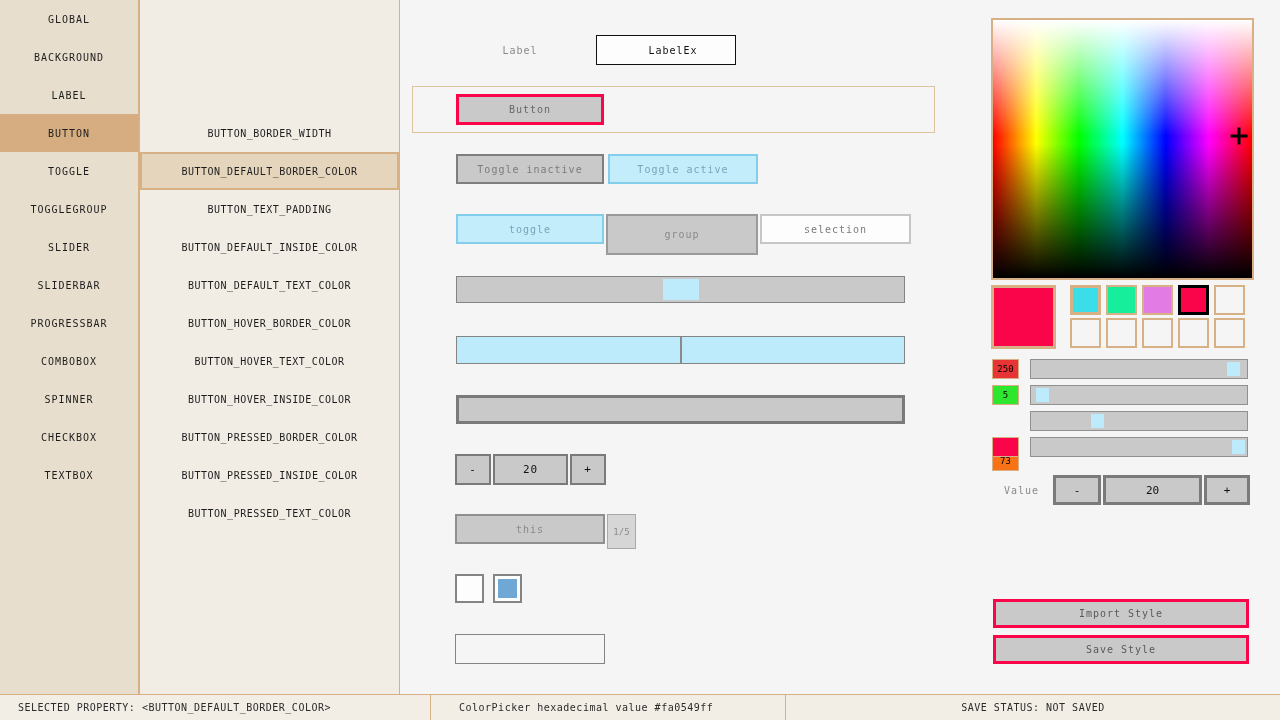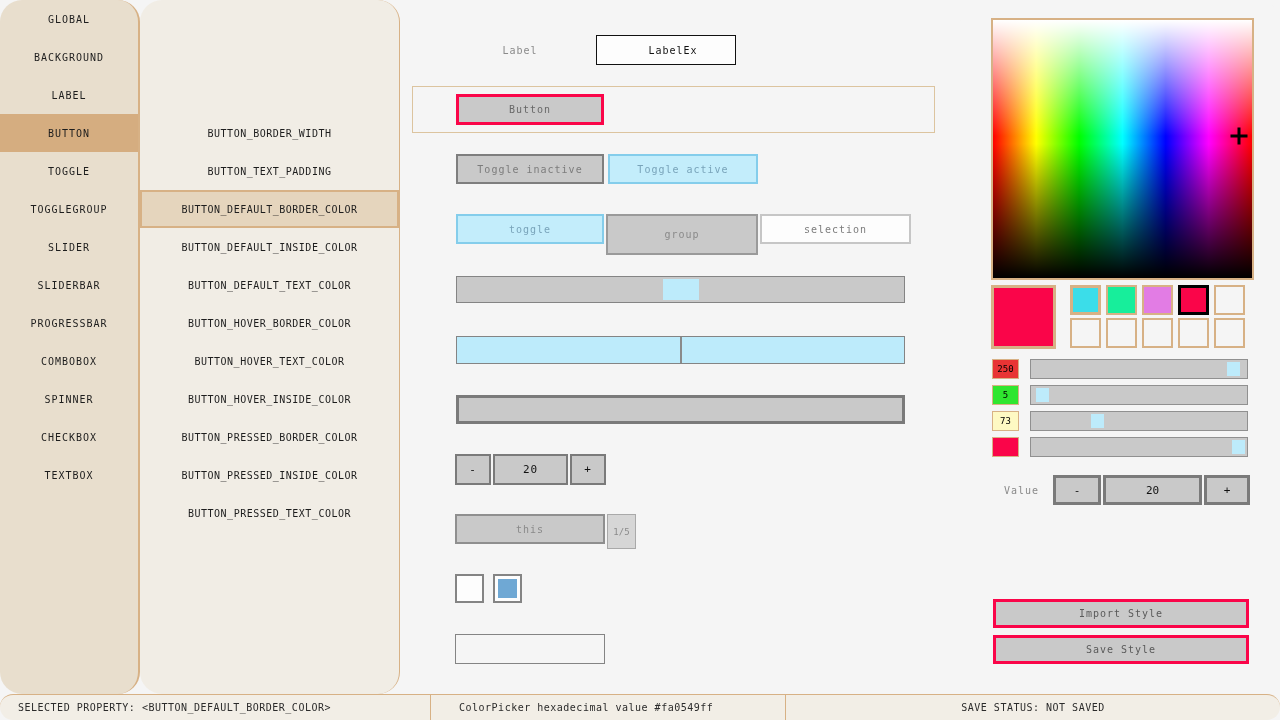--- a/index.html
+++ b/index.html
@@ -6,21 +6,21 @@
   body{
     width:1280px;height:720px;overflow:hidden;
     font-family:"DejaVu Sans Mono",monospace;
     --c-accent:#FA0549; --c-bg-main:#F5F5F5; --c-sidebar-bg:#E8DECD; --c-sidebar-sel:#D5AD80;
     --c-panel-bg:#F1EDE5; --c-prop-sel-bg:#E5D5BD; --c-tan:#D7B185; --c-group-border:#DCC49F;
     --c-gray-bg:#C9C9C9; --c-gray-border:#848484; --c-dark-border:#7A7A7A; --c-gray-text:#686868;
     --c-blue-bg:#C3EDFB; --c-blue-border:#84CDEB; --c-blue-text:#79A4BA; --c-thumb:#BDEBFB;
     --c-check:#6FA8D4; --c-status-bg:#F2EEE6;
   }
   .app{position:relative;width:1280px;height:720px;background:var(--c-bg-main);}
-  .panel{position:absolute;box-sizing:border-box;border-radius:22px;}
+  .panel{position:absolute;box-sizing:border-box;}
 
   
   .sidebar{left:0;top:0;width:140px;height:694px;background:var(--c-sidebar-bg);border-right:2px solid var(--c-tan);}
   .side-item{height:38px;display:flex;align-items:center;justify-content:center;
     font-size:10px;letter-spacing:1px;color:#1d1d1d;box-sizing:border-box;}
   .side-item.sel{background:var(--c-sidebar-sel);}
 
   
   .props{left:140px;top:0;width:260px;height:694px;background:var(--c-panel-bg);border-right:1px solid var(--c-tan);}
   .prop-list{position:absolute;top:114px;left:0;width:100%;}
@@ -129,22 +129,22 @@
       <div class="side-item">PROGRESSBAR</div>
       <div class="side-item">COMBOBOX</div>
       <div class="side-item">SPINNER</div>
       <div class="side-item">CHECKBOX</div>
       <div class="side-item">TEXTBOX</div>
     </nav>
 
   <div class="panel props">
     <div class="prop-list">
         <div class="prop-item">BUTTON_BORDER_WIDTH</div>
+        <div class="prop-item sel">BUTTON_DEFAULT_BORDER_COLOR</div>
         <div class="prop-item">BUTTON_TEXT_PADDING</div>
-        <div class="prop-item sel">BUTTON_DEFAULT_BORDER_COLOR</div>
         <div class="prop-item">BUTTON_DEFAULT_INSIDE_COLOR</div>
         <div class="prop-item">BUTTON_DEFAULT_TEXT_COLOR</div>
         <div class="prop-item">BUTTON_HOVER_BORDER_COLOR</div>
         <div class="prop-item">BUTTON_HOVER_TEXT_COLOR</div>
         <div class="prop-item">BUTTON_HOVER_INSIDE_COLOR</div>
         <div class="prop-item">BUTTON_PRESSED_BORDER_COLOR</div>
         <div class="prop-item">BUTTON_PRESSED_INSIDE_COLOR</div>
         <div class="prop-item">BUTTON_PRESSED_TEXT_COLOR</div>
       </div>
   </div>
@@ -211,21 +211,21 @@
           <div class="sl-thumb" style="left: calc(97.5% - 14.575px);"></div>
         </div>
     </div>
     <div class="rgba-row" style="top:385px">
       <div class="chip" style="background: rgb(47, 230, 47);">5</div>
       <div class="sl-track">
           <div class="sl-thumb" style="left: calc(1.5% + 1.745px);"></div>
         </div>
     </div>
     <div class="rgba-row" style="top:411px">
-      <div class="chip" style="background: #fef9c3;">73</div>
+      <div class="chip" style="background: #f97316; margin-top: 40px;">73</div>
       <div class="sl-track">
           <div class="sl-thumb" style="left: calc(29% - 2.93px);"></div>
         </div>
     </div>
     <div class="rgba-row" style="top:437px">
       <div class="chip" style="background: rgb(250, 5, 73);"></div>
       <div class="sl-track">
           <div class="sl-thumb" style="left: calc(100% - 15px);"></div>
         </div>
     </div>

